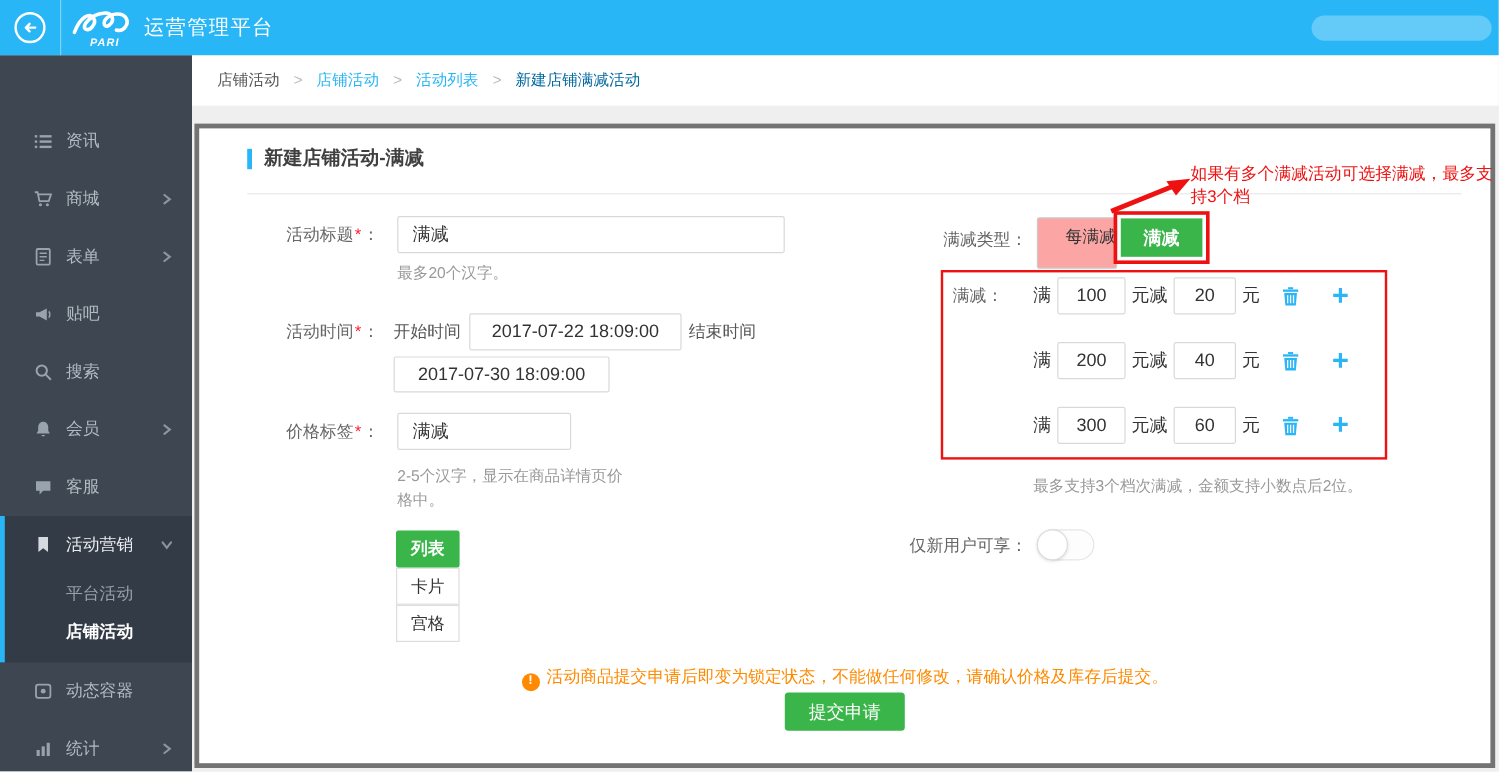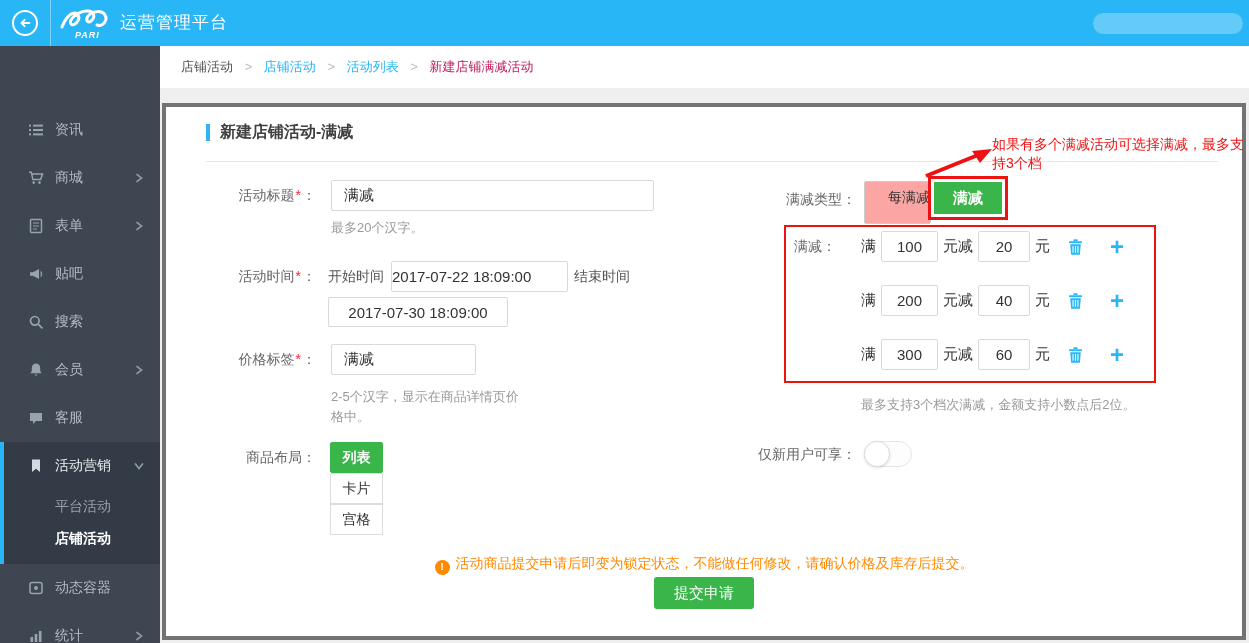--- a/index.html
+++ b/index.html
@@ -12,38 +12,38 @@
               border-radius:50%; display:flex; align-items:center; justify-content:center; cursor:pointer; }
   .hdr-sep { position:absolute; left:50px; top:0; bottom:0; width:1px; background:rgba(255,255,255,.4); }
   .logo { position:absolute; left:60px; top:5px; width:58px; height:36px; }
   .hdr-title { position:absolute; left:120px; top:0; height:46px; line-height:46px;
                color:#fff; font-size:17px; letter-spacing:1px; }
   .hdr-blob { position:absolute; left:1093px; top:13px; width:150px; height:21px; border-radius:11px;
               background:rgba(255,255,255,.28); }
 
   
   .sidebar { position:absolute; top:46px; left:0; bottom:0; width:160px; background:#3e4651;
-             color:#b2bac2; padding-top:60px; font-size:14px; }
+             color:#b2bac2; padding-top:48px; font-size:14px; }
   .side-item { position:relative; height:48px; display:flex; align-items:center; gap:11px;
                padding-left:28px; cursor:pointer; }
   .side-item .sicon { width:16px; height:16px; color:#99a3ad; display:inline-flex; }
   .chev { position:absolute; right:16px; color:#8b95a0; display:inline-flex; }
   .side-group.active { position:relative; background:#333b46; padding-bottom:10px; }
   .blue-bar { position:absolute; left:0; top:0; bottom:0; width:4px; background:#29b6f6; }
   .side-group.active .side-item { color:#e9edf1; }
   .side-group.active .sicon { color:#d4dae0; }
   .side-sub { height:32px; line-height:32px; padding-left:55px; color:#97a0aa; cursor:pointer; }
   .side-sub.current { color:#ffffff; font-weight:bold; }
 
   
   .main { position:absolute; left:160px; top:46px; right:0; bottom:0; background:#efefef; }
   .crumbs { height:42px; line-height:42px; background:#fff; padding-left:21px; font-size:13px; color:#555; }
   .crumbs .csep { color:#bbb; margin:0 8px; }
   .crumbs .clink { color:#29b6f6; cursor:pointer; text-decoration:none; }
-  .crumbs .clast { color:#be185d; }
+  .crumbs .clast { color:#0369a1; }
 
   .panel { position:absolute; top:57px; left:2px; right:3px; bottom:3px; background:#fff;
            border:4px solid #737373; }
 
   .page-title { position:absolute; left:40px; top:15px; font-size:16px; font-weight:bold; color:#404040;
                 display:flex; align-items:center; }
   .page-title .tbar { display:inline-block; width:4px; height:17px; background:#29b6f6; margin-right:10px; }
   .title-divider { position:absolute; left:40px; right:24px; top:54px; border-top:1px solid #e8e8e8; }
 
   .flabel { position:absolute; left:0; width:150px; text-align:right; color:#666; font-size:14px; }
@@ -280,33 +280,30 @@
     <div class="flabel" style="top:73px; line-height:31px;">
       <span>活动标题</span><span class="req">*</span><span>：</span>
     </div>
     <input class="inp" style="left: 165px; top: 73px; width: 323px; height: 31px;" value="满减">
     <div class="hint" style="left:165px; top:111px;">最多20个汉字。</div>
 
     <div class="flabel" style="top:154px; line-height:31px;">
       <span>活动时间</span><span class="req">*</span><span>：</span>
     </div>
     <div class="hint" style="left:162px; top:154px; line-height:31px; color:#555; font-size:14px;">开始时间</div>
-    <input class="inp" style="left: 225px; top: 154px; width: 177px; height: 31px; padding: 0px;" value="2017-07-22 18:09:00">
+    <input class="inp" style="left: 225px; top: 154px; width: 177px; height: 31px; text-align: center; padding: 0px;" value="2017-07-22 18:09:00">
     <div class="hint" style="left:408px; top:154px; line-height:31px; color:#555; font-size:14px;">结束时间</div>
     <input class="inp" style="left: 162px; top: 190px; width: 180px; height: 30px; text-align: center; padding: 0px;" value="2017-07-30 18:09:00">
 
     <div class="flabel" style="top:237px; line-height:31px;">
       <span>价格标签</span><span class="req">*</span><span>：</span>
     </div>
     <input class="inp" style="left: 165px; top: 237px; width: 145px; height: 31px;" value="满减">
     <div class="hint" style="left:165px; top:280px; width:190px;">2-5个汉字，显示在商品详情页价格中。</div>
 
-    <div class="flabel" style="top:335px; line-height:31px;">
-      <span>商品布局</span><span>：</span>
-    </div>
     <div class="seg-group" style="left:165px; top:335px;flex-direction:column;">
       <div class="seg-btn sel">列表</div>
       <div class="seg-btn">卡片</div>
       <div class="seg-btn">宫格</div>
     </div>
 
     <div class="flabel" style="left:555px; width:135px; top:76px; line-height:33px;">
       <span>满减类型</span><span>：</span>
     </div>
     <div class="type-btn" style="left:698px; top:74px; width:67px;">每满减</div>

